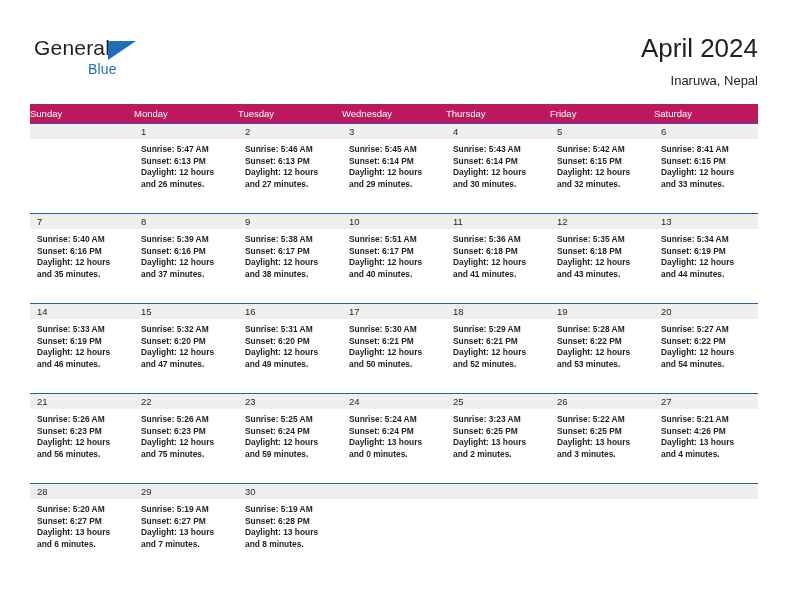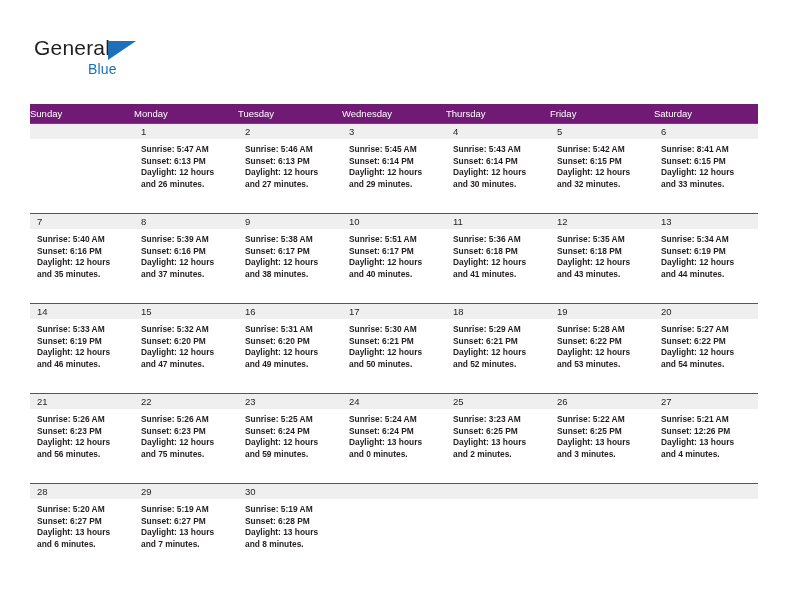--- a/index.html
+++ b/index.html
@@ -92,21 +92,21 @@
     border-collapse: collapse;
     table-layout: fixed;
   }
   .calendar th,
   .calendar td {
     width: 104px;
     padding: 0;
     vertical-align: top;
   }
   thead th {
-    background: #701a75;
+    background: #be185d;
     color: #ffffff;
     font-size: 9.5px;
     font-weight: normal;
     text-align: left;
     height: 19px;
     line-height: 19px;
     padding: 0 0 0 7px;
     box-sizing: border-box;
   }
   tbody td {
@@ -148,20 +148,24 @@
 <div class="page">
 
   <div class="header">
 
     <div class="brand">
       <span class="brand-general">General</span>
       <span class="brand-triangle"></span>
       <span class="brand-blue">Blue</span>
     </div>
 
+    <div class="title-block">
+      <div class="cal-title">April 2024</div>
+      <div class="cal-subtitle">Inaruwa, Nepal</div>
+    </div>
 
   </div>
 
   <table class="calendar">
     <thead>
       <tr id="weekday-row">
           <th>Sunday</th>
           <th>Monday</th>
           <th>Tuesday</th>
           <th>Wednesday</th>
@@ -413,21 +417,21 @@
               <div>Sunrise: 5:22 AM</div>
               <div>Sunset: 6:25 PM</div>
               <div>Daylight: 13 hours</div>
               <div>and 3 minutes.</div>
             </div>
           </td>
           <td class="">
             <div class="daynum-band">27</div>
             <div class="cell-body">
               <div>Sunrise: 5:21 AM</div>
-              <div>Sunset: 12:26 PM</div>
+              <div>Sunset: 4:26 PM</div>
               <div>Daylight: 13 hours</div>
               <div>and 4 minutes.</div>
             </div>
           </td>
         </tr>
         <tr>
           <td class="">
             <div class="daynum-band">28</div>
             <div class="cell-body">
               <div>Sunrise: 5:20 AM</div>

